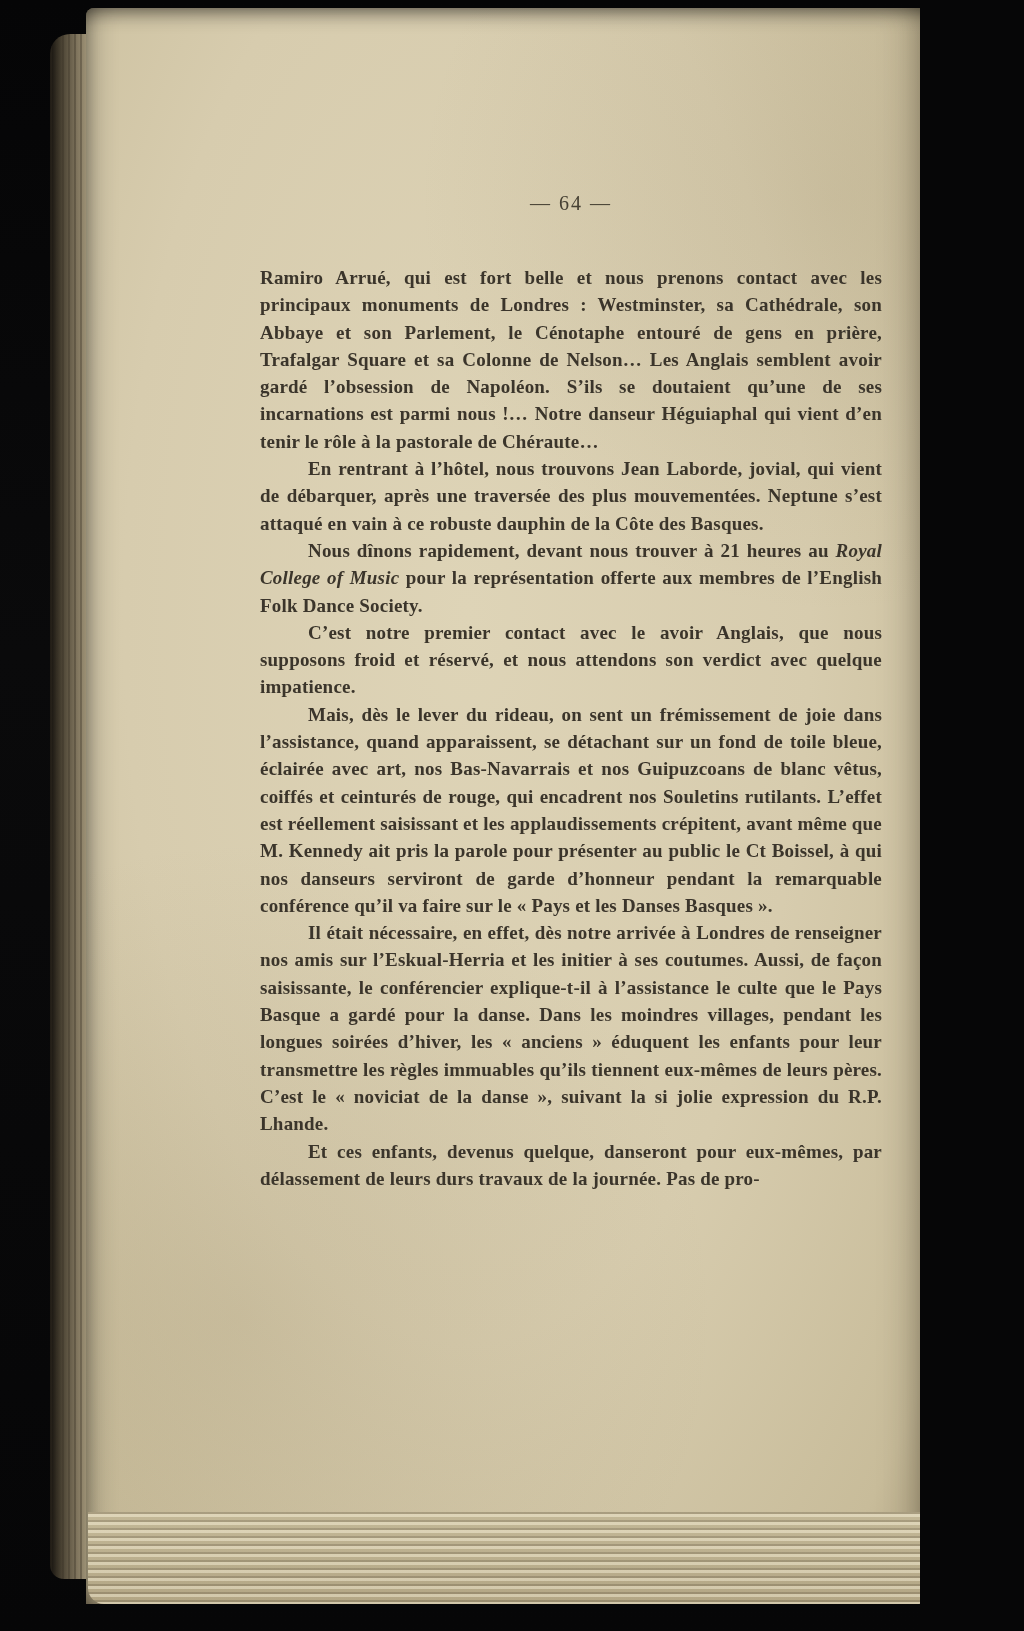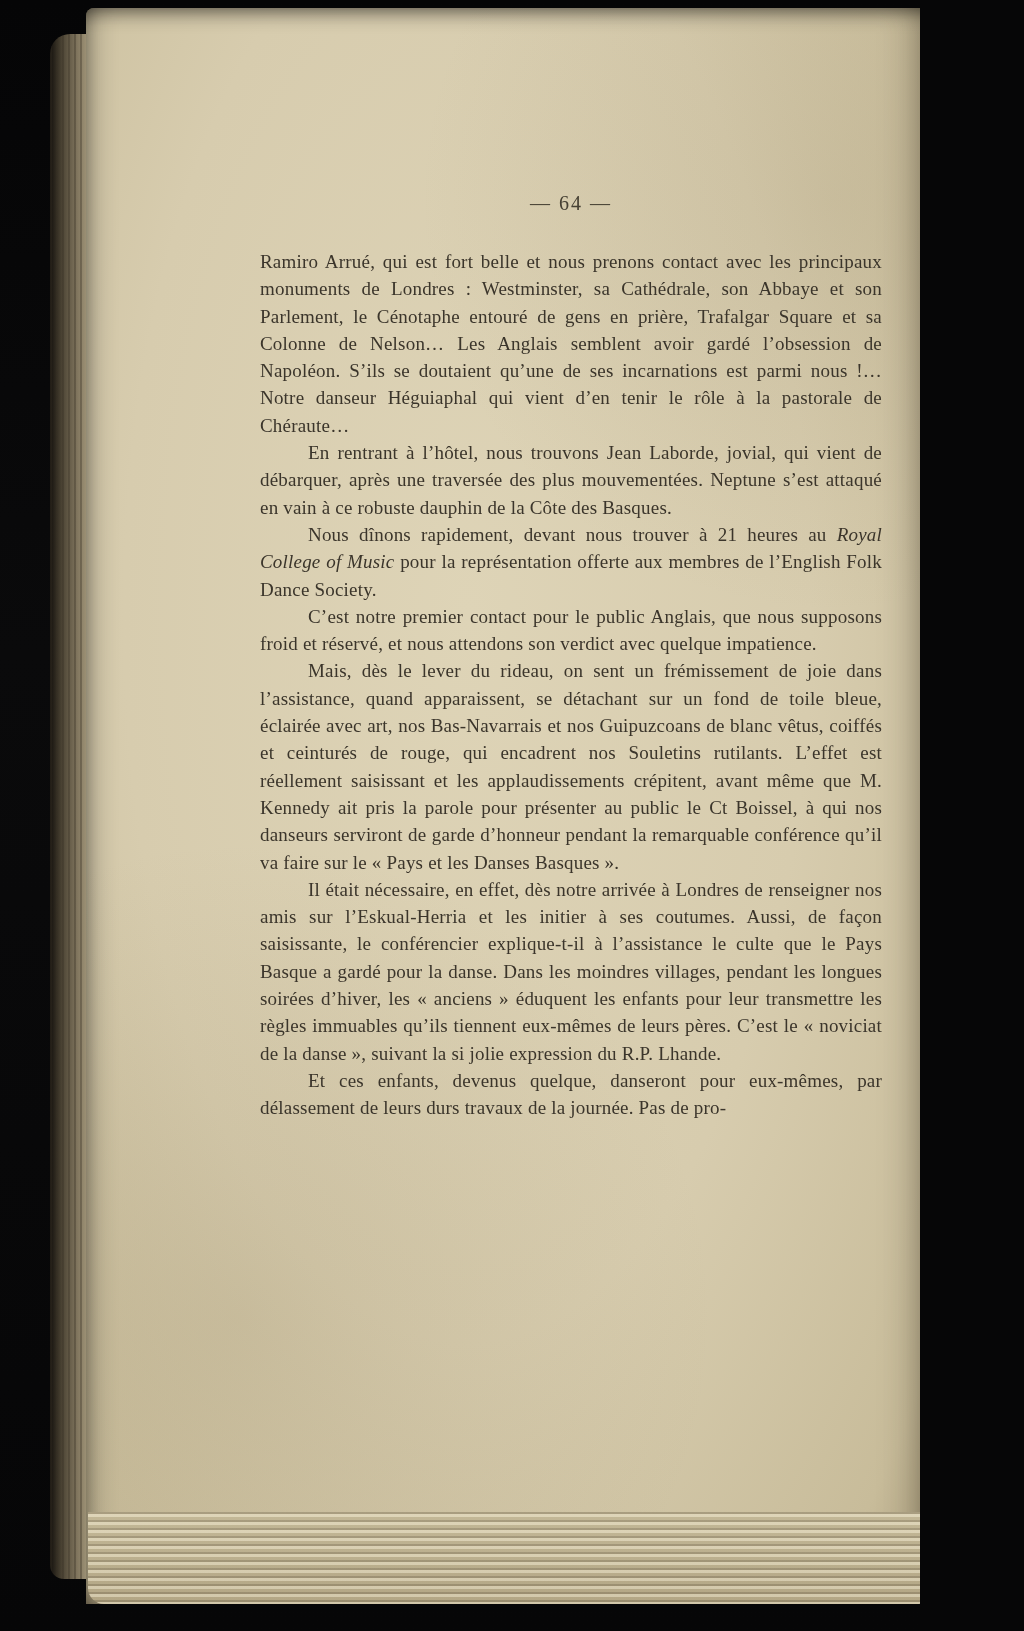--- a/index.html
+++ b/index.html
@@ -84,27 +84,28 @@
     left: 174px; top: 184px;
     width: 622px;
     text-align: center;
     font-size: 20px;
     letter-spacing: 2px;
     color: #464033;
   }
 
   .textblock {
     position: absolute;
-    left: 174px; top: 240px;
+    left: 174px; top: 256px;
     width: 622px;
     color: #3b352b;
     font-size: 19px;
     line-height: 27.3px;
     letter-spacing: 0.2px;
     text-align: justify;
+    font-weight: bold;
   }
   .textblock p {
     margin: 0;
     text-indent: 48px;
   }
   .textblock p.no-indent {
     text-indent: 0;
   }
   .textblock em {
     font-style: italic;
@@ -122,21 +123,21 @@
     <div class="page-number">— 64 —</div>
 
     <div class="textblock">
 
       <p class="no-indent">Ramiro Arrué, qui est fort belle et nous prenons contact avec les principaux monuments de Londres : Westminster, sa Cathédrale, son Abbaye et son Parlement, le Cénotaphe entouré de gens en prière, Trafalgar Square et sa Colonne de Nelson… Les Anglais semblent avoir gardé l’obsession de Napoléon. S’ils se doutaient qu’une de ses incarnations est parmi nous !… Notre danseur Héguiaphal qui vient d’en tenir le rôle à la pastorale de Chéraute…</p>
 
       <p>En rentrant à l’hôtel, nous trouvons Jean Laborde, jovial, qui vient de débarquer, après une traversée des plus mouvementées. Neptune s’est attaqué en vain à ce robuste dauphin de la Côte des Basques.</p>
 
       <p><span>Nous dînons rapidement, devant nous trouver à 21 heures au </span><em>Royal College of Music</em><span> pour la représentation offerte aux membres de l’English Folk Dance Society.</span></p>
 
-      <p>C’est notre premier contact pour le public Anglais, que nous supposons froid et réservé, et nous attendons son verdict avec quelque impatience.</p>
+      <p>C’est notre premier contact avec le avoir Anglais, que nous supposons froid et réservé, et nous attendons son verdict avec quelque impatience.</p>
 
       <p>Mais, dès le lever du rideau, on sent un frémissement de joie dans l’assistance, quand apparaissent, se détachant sur un fond de toile bleue, éclairée avec art, nos Bas-Navarrais et nos Guipuzcoans de blanc vêtus, coiffés et ceinturés de rouge, qui encadrent nos Souletins rutilants. L’effet est réellement saisissant et les applaudissements crépitent, avant même que M. Kennedy ait pris la parole pour présenter au public le Ct Boissel, à qui nos danseurs serviront de garde d’honneur pendant la remarquable conférence qu’il va faire sur le « Pays et les Danses Basques ».</p>
 
       <p>Il était nécessaire, en effet, dès notre arrivée à Londres de renseigner nos amis sur l’Eskual-Herria et les initier à ses coutumes. Aussi, de façon saisissante, le conférencier explique-t-il à l’assistance le culte que le Pays Basque a gardé pour la danse. Dans les moindres villages, pendant les longues soirées d’hiver, les « anciens » éduquent les enfants pour leur transmettre les règles immuables qu’ils tiennent eux-mêmes de leurs pères. C’est le « noviciat de la danse », suivant la si jolie expression du R.P. Lhande.</p>
 
       <p>Et ces enfants, devenus quelque, danseront pour eux-mêmes, par délassement de leurs durs travaux de la journée. Pas de pro-</p>
 
     </div>
   </div>
 

